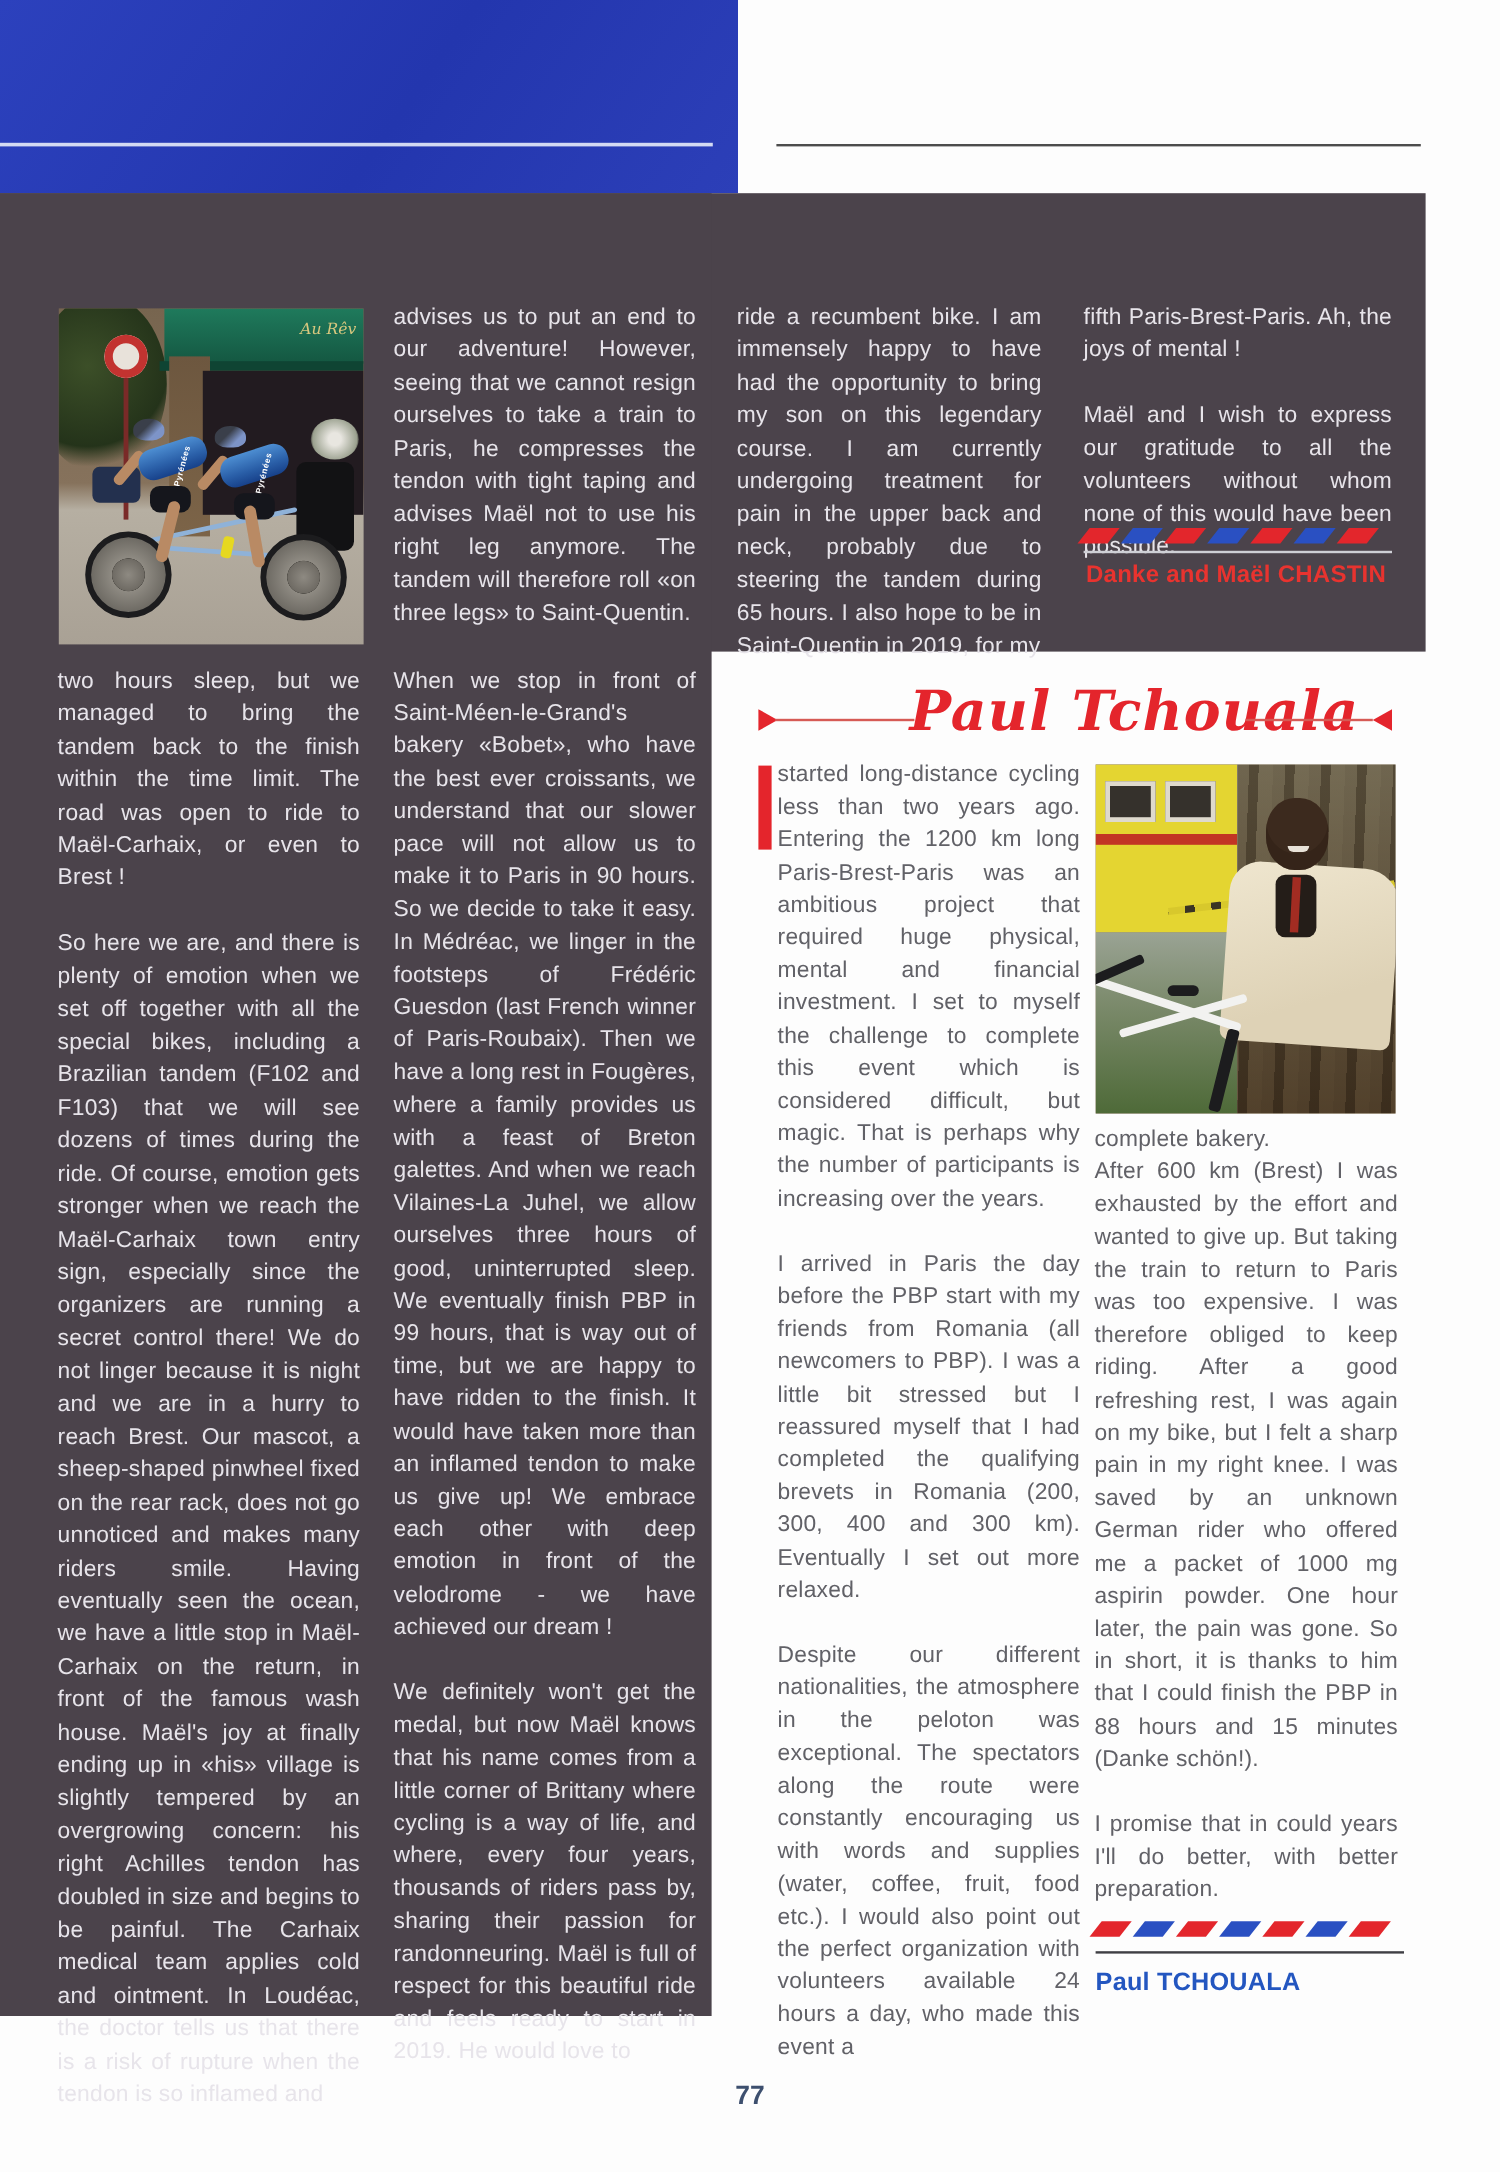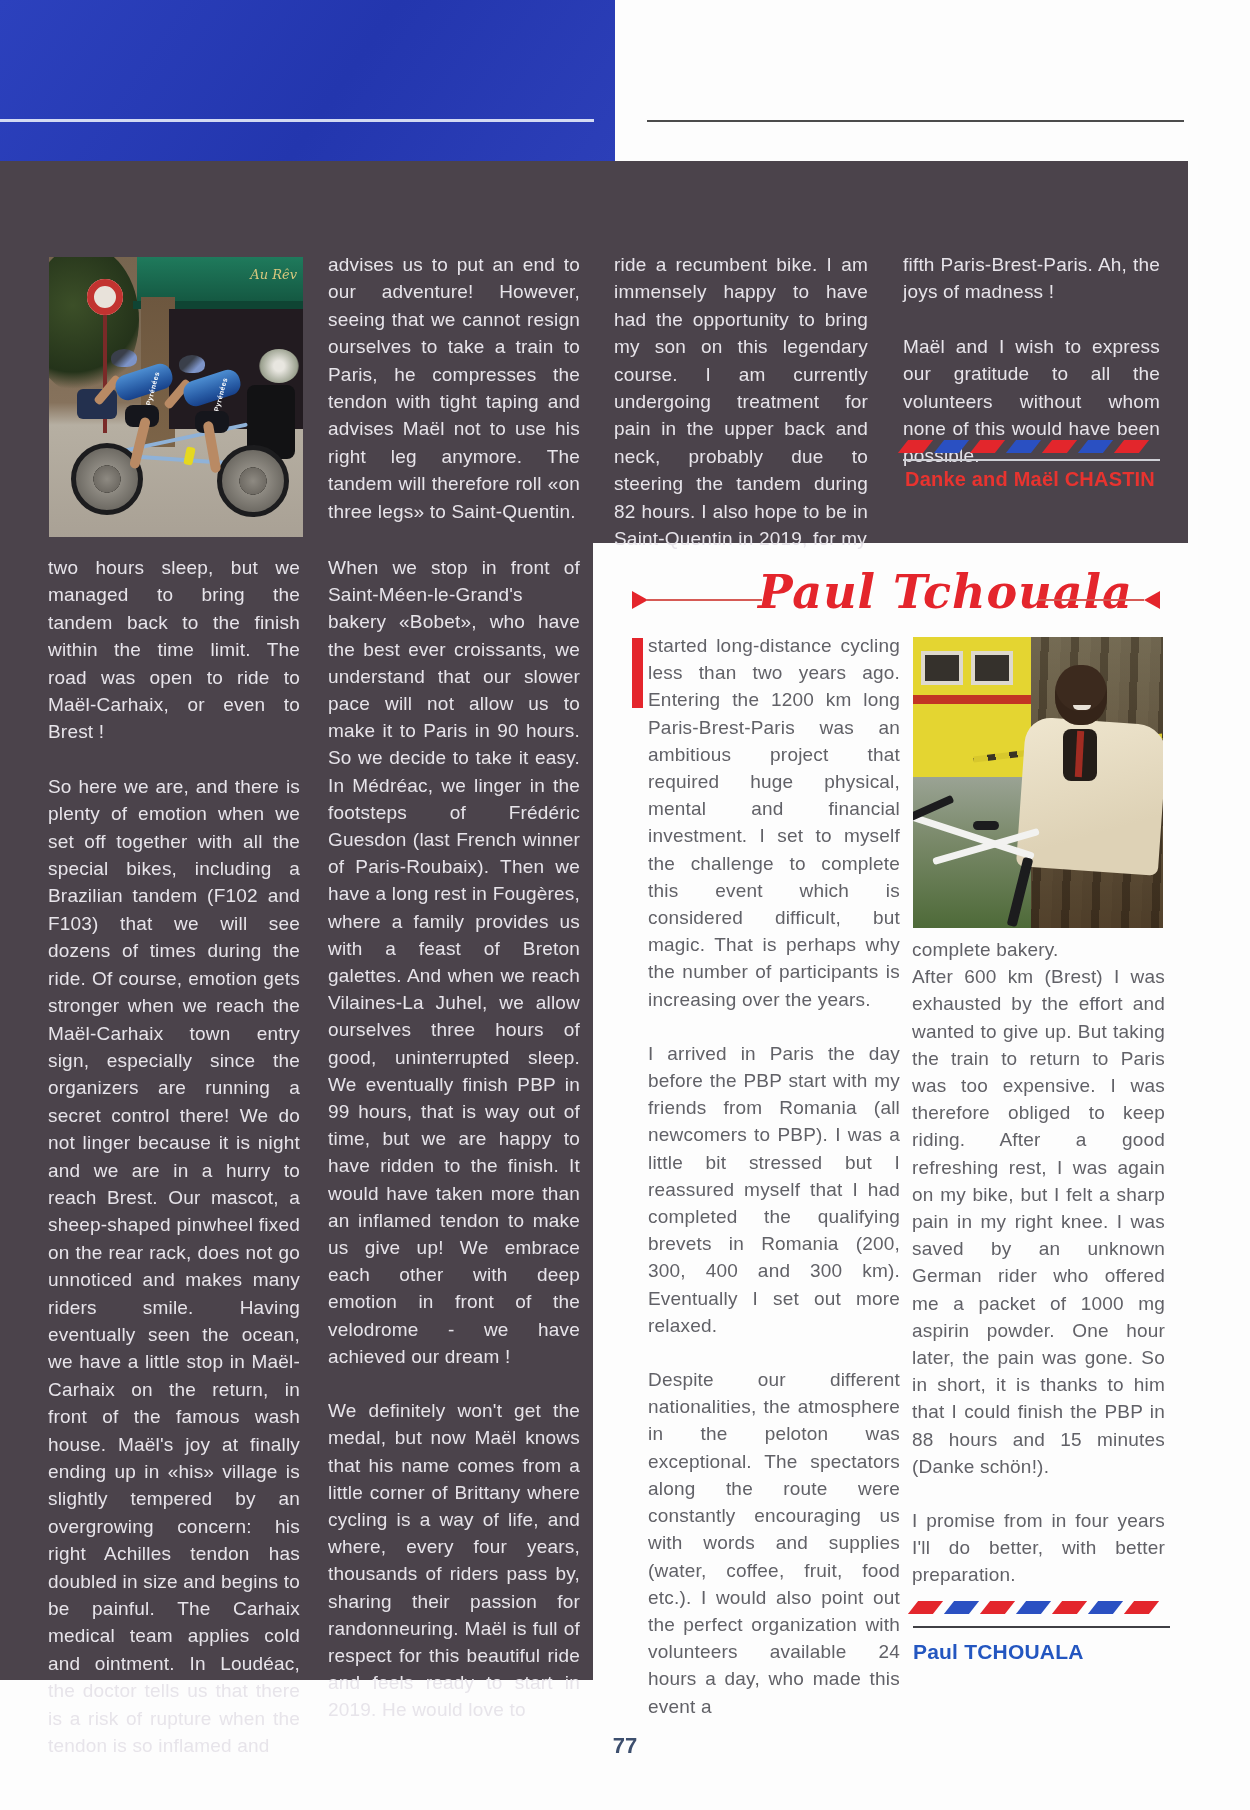--- a/index.html
+++ b/index.html
@@ -137,24 +137,24 @@
       <div class="jersey-label" style="left:154px;top:134px;">Pyrénées</div>
       <div class="shorts" style="left:146px;top:154px;"></div>
       <div class="leg" style="left:158px;top:164px;transform:rotate(-10deg);"></div>
     </div>
   </div>
 
   <div class="col" style="left:328px;top:251px;width:252px;">
     <p>advises us to put an end to our adventure! However, seeing that we cannot resign ourselves to take a train to Paris, he compresses the tendon with tight taping and advises Maël not to use his right leg anymore. The tandem will therefore roll «on three legs» to Saint-Quentin.</p>
   </div>
   <div class="col" style="left:614px;top:251px;width:254px;">
-    <p>ride a recumbent bike. I am immensely happy to have had the opportunity to bring my son on this legendary course. I am currently undergoing treatment for pain in the upper back and neck, probably due to steering the tandem during 82 hours. I also hope to be in Saint-Quentin in 2019, for my</p>
+    <p>ride a recumbent bike. I am immensely happy to have had the opportunity to bring my son on this legendary course. I am currently undergoing treatment for pain in the upper back and neck, probably due to steering the tandem during 65 hours. I also hope to be in Saint-Quentin in 2019, for my</p>
   </div>
   <div class="col tight" style="left:903px;top:251px;width:257px;">
-      <p>fifth Paris-Brest-Paris. Ah, the joys of madness !</p>
+      <p>fifth Paris-Brest-Paris. Ah, the joys of mental !</p>
       <p class="gap">Maël and I wish to express our gratitude to all the volunteers without whom none of this would have been possible.</p>
     </div>
 
   <div class="abs dash-row" style="left:903px;top:440px;width:257px;">
       <span class="dash" style="background: rgb(227, 38, 44);"></span>
       <span class="dash" style="background: rgb(42, 80, 194);"></span>
       <span class="dash" style="background: rgb(227, 38, 44);"></span>
       <span class="dash" style="background: rgb(42, 80, 194);"></span>
       <span class="dash" style="background: rgb(227, 38, 44);"></span>
       <span class="dash" style="background: rgb(42, 80, 194);"></span>
@@ -203,21 +203,21 @@
     <div class="bike-tube" style="left:-6px;top:196px;width:130px;height:7px;transform:rotate(18deg);"></div>
     <div class="bike-tube" style="left:18px;top:206px;width:110px;height:7px;transform:rotate(-16deg);"></div>
     <div class="bike-dark" style="left:-10px;top:168px;width:52px;height:8px;transform:rotate(-24deg);"></div>
     <div class="bike-dark" style="left:102px;top:220px;width:10px;height:70px;transform:rotate(14deg);"></div>
     <div class="bike-dark" style="left:60px;top:184px;width:26px;height:9px;border-radius:5px;"></div>
   </div>
 
   <div class="col gray-col tight" style="left:912px;top:936px;width:253px;line-height:27.2px;">
       <p>complete bakery.</p>
       <p>After 600 km (Brest) I was exhausted by the effort and wanted to give up. But taking the train to return to Paris was too expensive. I was therefore obliged to keep riding. After a good refreshing rest, I was again on my bike, but I felt a sharp pain in my right knee. I was saved by an unknown German rider who offered me a packet of 1000 mg aspirin powder. One hour later, the pain was gone. So in short, it is thanks to him that I could finish the PBP in 88 hours and 15 minutes (Danke schön!).</p>
-      <p class="gap">I promise from in four years I'll do better, with better preparation.</p>
+      <p class="gap">I promise that in could years I'll do better, with better preparation.</p>
     </div>
 
   <div class="abs dash-row" style="left:913px;top:1601px;width:257px;">
       <span class="dash" style="background: rgb(227, 38, 44);"></span>
       <span class="dash" style="background: rgb(42, 80, 194);"></span>
       <span class="dash" style="background: rgb(227, 38, 44);"></span>
       <span class="dash" style="background: rgb(42, 80, 194);"></span>
       <span class="dash" style="background: rgb(227, 38, 44);"></span>
       <span class="dash" style="background: rgb(42, 80, 194);"></span>
       <span class="dash" style="background: rgb(227, 38, 44);"></span>

